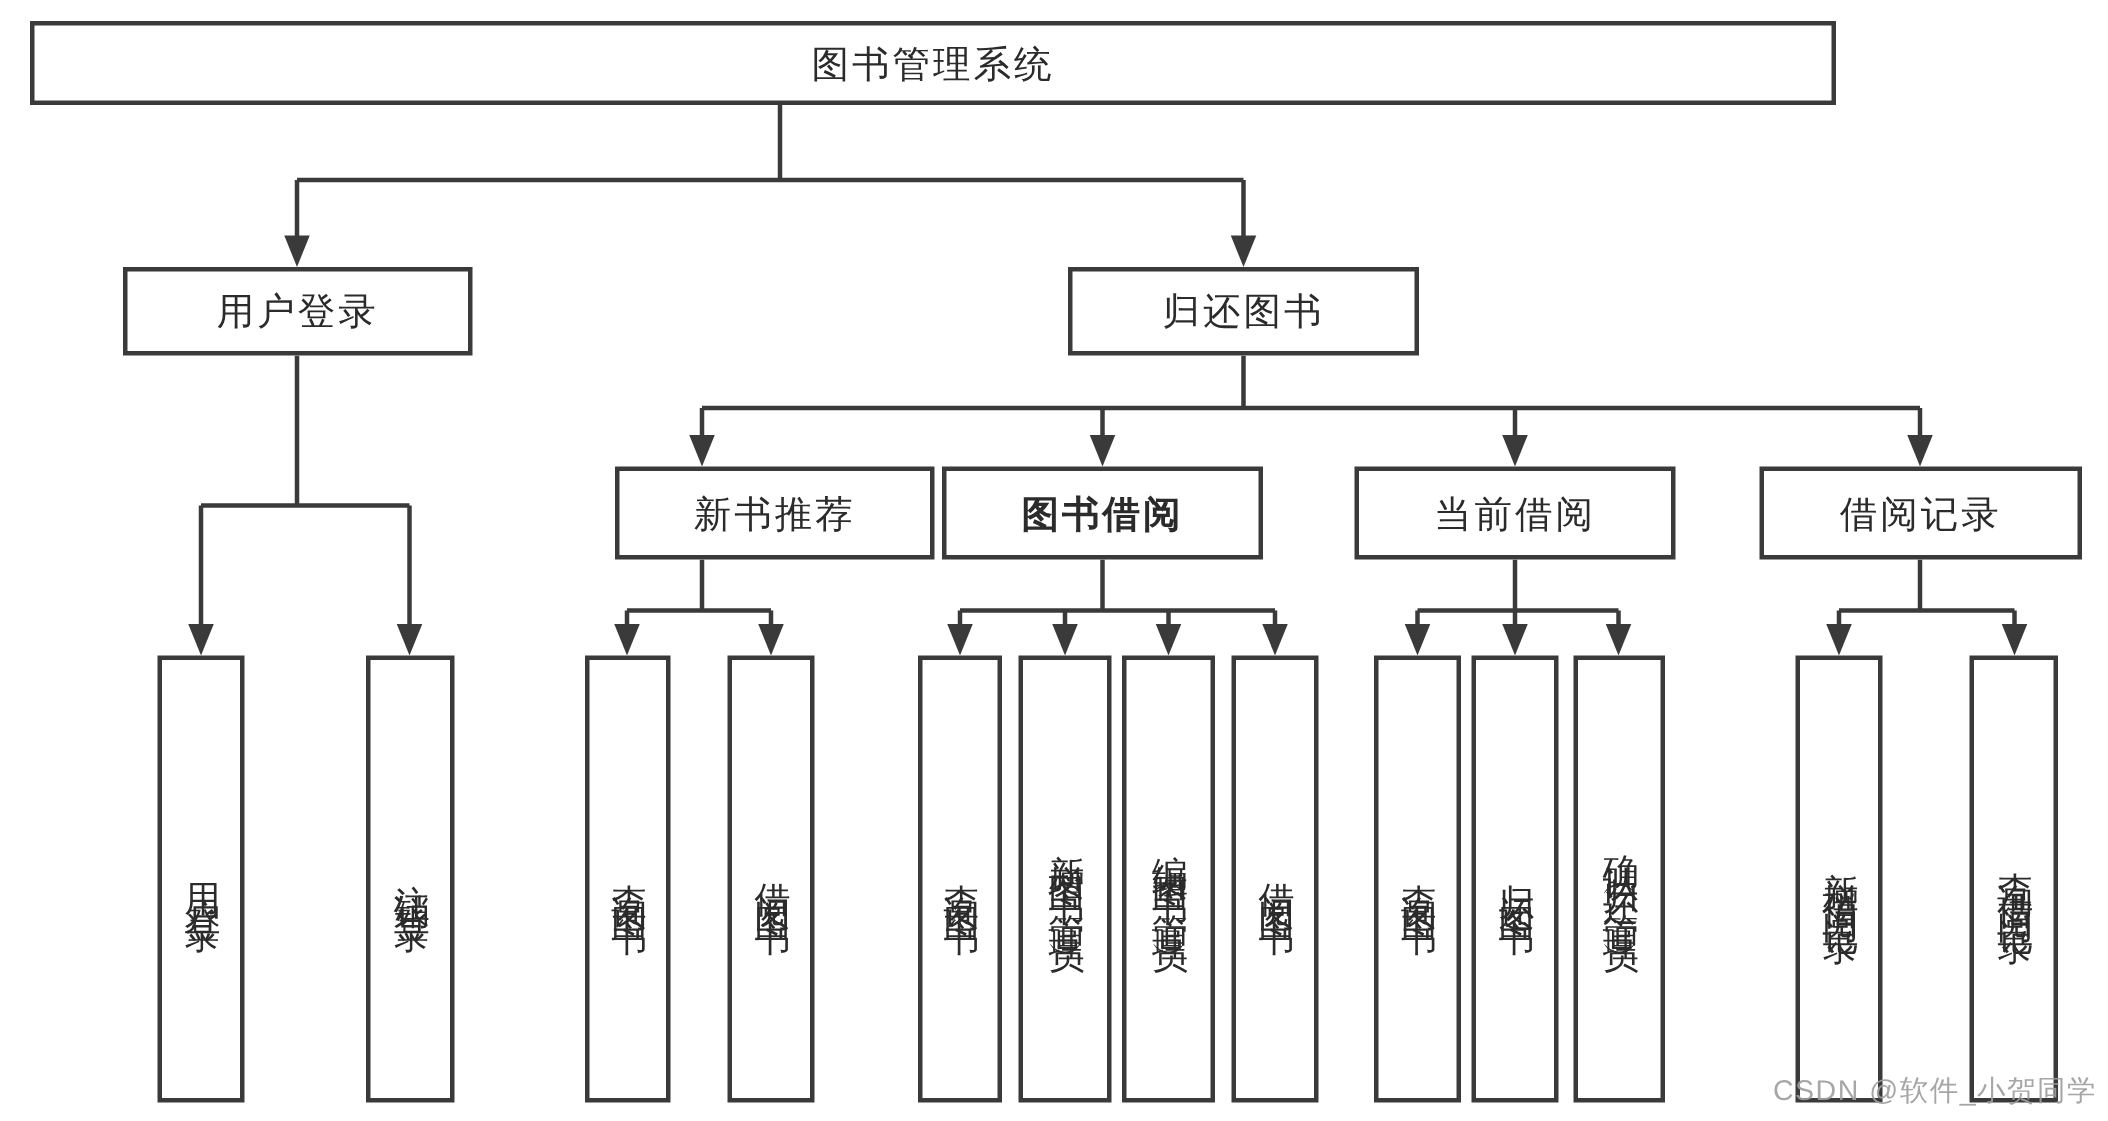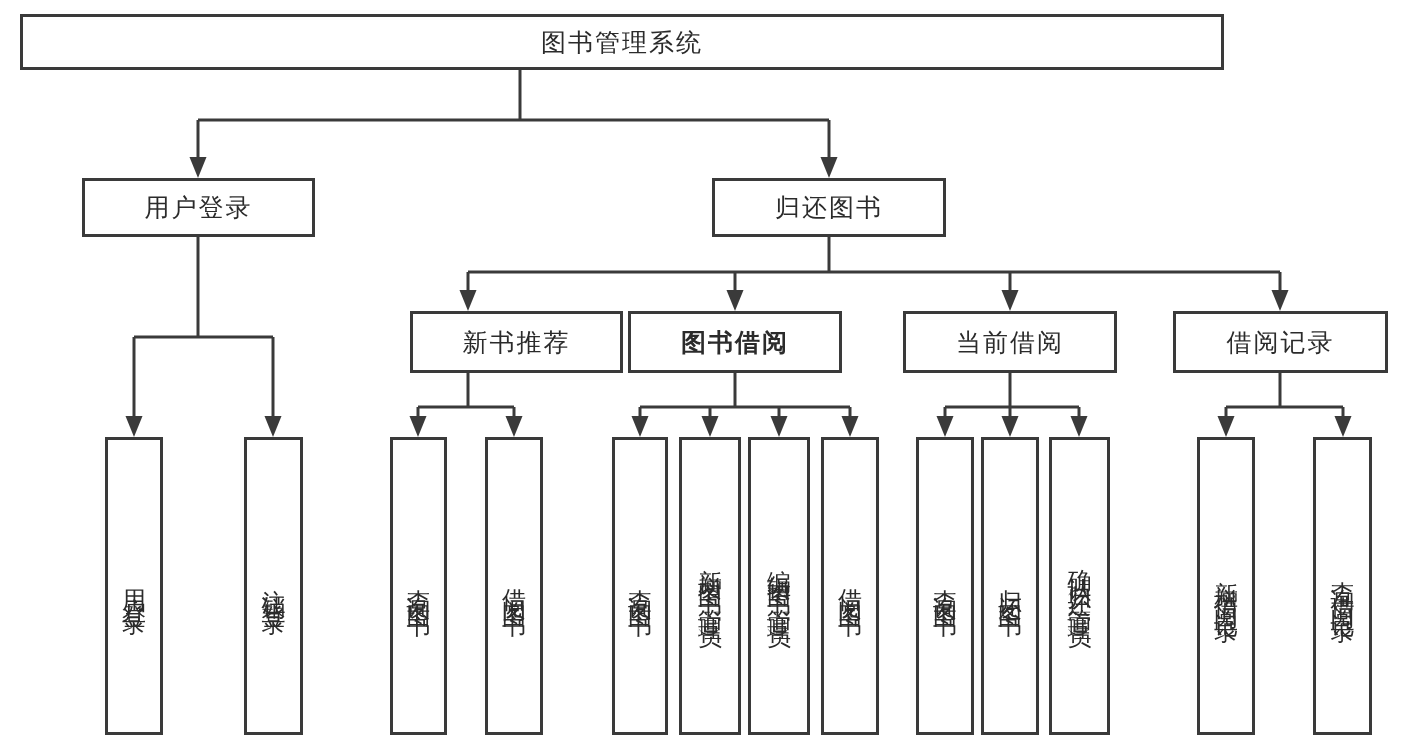--- a/index.html
+++ b/index.html
@@ -195,14 +195,15 @@
     <span>确认归还（管理员）</span>
   </div>
 
   <div class="node vnode" style="left:1197px; top:437px; width:58px; height:298px;">
     <span>新增借阅记录</span>
   </div>
   <div class="node vnode" style="left:1313px; top:437px; width:59px; height:298px;">
     <span>查询借阅记录</span>
   </div>
 
+  <div class="watermark">CSDN @软件_小贺同学</div>
 
 </div>
 
 </body></html>

